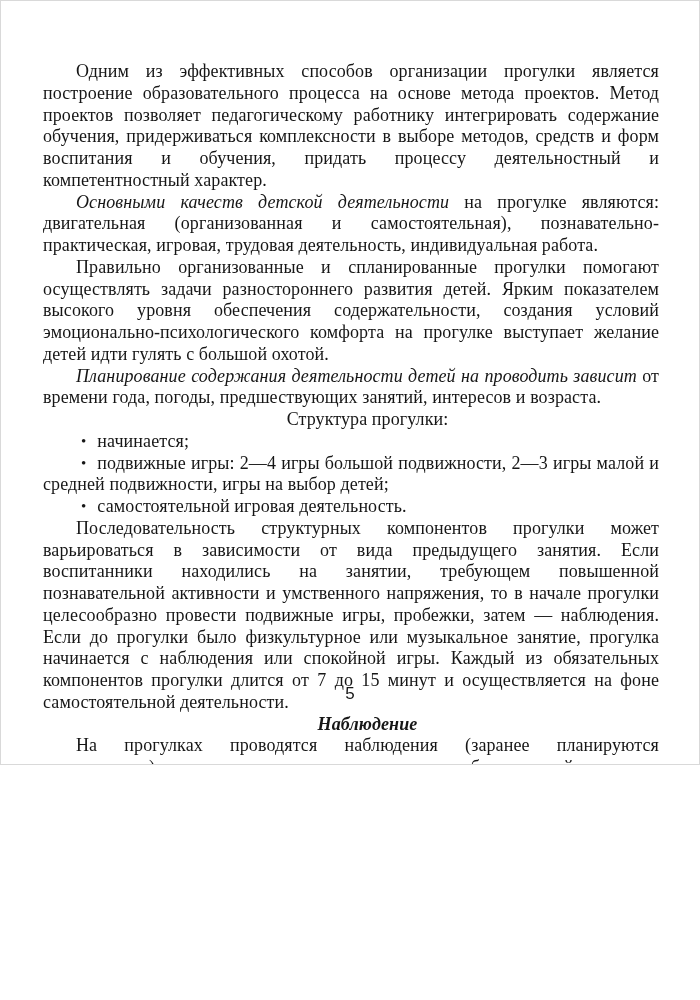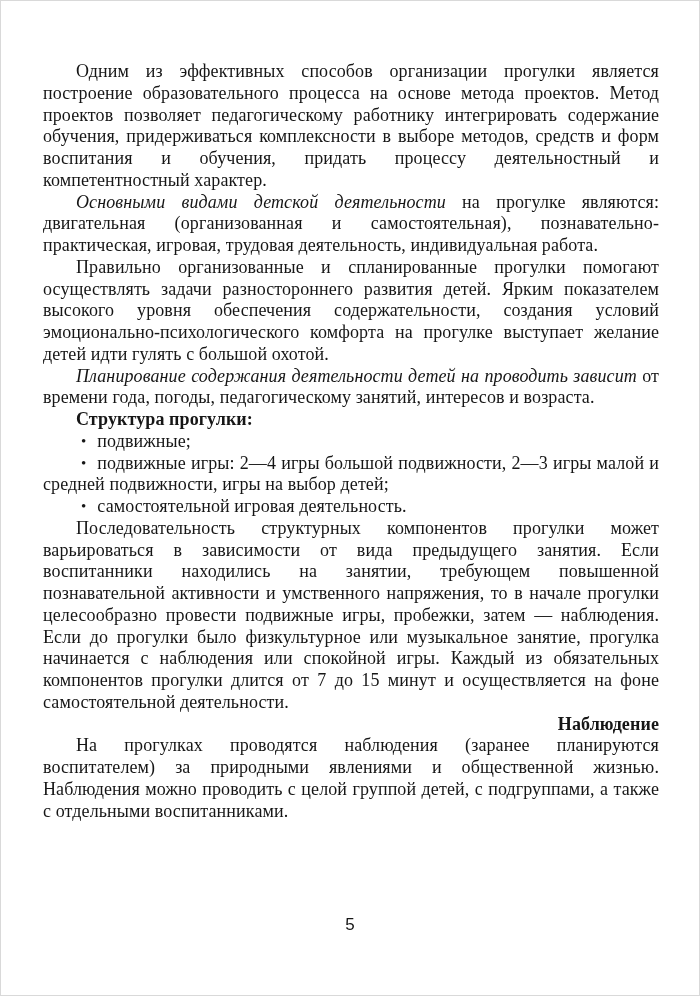--- a/index.html
+++ b/index.html
@@ -3,21 +3,21 @@
 <meta charset="utf-8">
 <style>
   html, body {
     margin: 0;
     padding: 0;
     background: #ffffff;
   }
   .book-page {
     position: relative;
     width: 700px;
-    height: 996px;
+    height: 765px;
     box-sizing: border-box;
     background: #ffffff;
     border: 1px solid #d9d9d9;
     font-family: "Liberation Serif", "DejaVu Serif", serif;
     color: #161616;
     overflow: hidden;
   }
   .text-block {
     position: absolute;
     top: 60px;
@@ -29,26 +29,27 @@
     font-size: 18px;
     line-height: 21.75px;
     text-align: justify;
     text-indent: 33px;
     letter-spacing: 0.1px;
   }
   .para .italic {
     font-style: italic;
   }
   .heading-bold {
-    font-weight: bold;
-    text-align: left;
+    font-weight: normal;
+    text-align: center;
   }
   .heading-bold-italic {
     font-weight: bold;
-    text-align: right;
+    font-style: italic;
+    text-align: center;
   }
   .bullet-para {
     text-indent: 38px;
   }
   .bullet-glyph {
     display: inline-block;
     text-indent: 0;
     margin-right: 11px;
     font-size: 15px;
     vertical-align: 1px;
@@ -65,29 +66,29 @@
   }
 </style>
 </head>
 <body>
 
 <div class="book-page">
   <div class="text-block">
 
     <p class="para">Одним из эффективных способов организации прогулки является построение образовательного процесса на основе метода проектов. Метод проектов позволяет педагогическому работнику интегрировать содержание обучения, придерживаться комплексности в выборе методов, средств и форм воспитания и обучения, придать процессу деятельностный и компетентностный характер.</p>
 
-    <p class="para"><span class="italic">Основными видами детской деятельности</span><span> на прогулке являются: двигательная (организованная и самостоятельная), познавательно-практическая, игровая, трудовая деятельность, индивидуальная работа.</span></p>
+    <p class="para"><span class="italic">Основными качеств детской деятельности</span><span> на прогулке являются: двигательная (организованная и самостоятельная), познавательно-практическая, игровая, трудовая деятельность, индивидуальная работа.</span></p>
 
     <p class="para">Правильно организованные и спланированные прогулки помогают осуществлять задачи разностороннего развития детей. Ярким показателем высокого уровня обеспечения содержательности, создания условий эмоционально-психологического комфорта на прогулке выступает желание детей идти гулять с большой охотой.</p>
 
-    <p class="para"><span class="italic">Планирование содержания деятельности детей на проводить зависит</span><span> от времени года, погоды, педагогическому занятий, интересов и возраста.</span></p>
+    <p class="para"><span class="italic">Планирование содержания деятельности детей на проводить зависит</span><span> от времени года, погоды, предшествующих занятий, интересов и возраста.</span></p>
 
     <p class="para heading-bold">Структура прогулки:</p>
 
-    <p class="para bullet-para"><span class="bullet-glyph">•</span><span>подвижные;</span></p>
+    <p class="para bullet-para"><span class="bullet-glyph">•</span><span>начинается;</span></p>
 
     <p class="para bullet-para"><span class="bullet-glyph">•</span><span>подвижные игры: 2—4 игры большой подвижности, 2—3 игры малой и средней подвижности, игры на выбор детей;</span></p>
 
 
 
     <p class="para bullet-para"><span class="bullet-glyph">•</span><span>самостоятельной игровая деятельность.</span></p>
 
     <p class="para">Последовательность структурных компонентов прогулки может варьироваться в зависимости от вида предыдущего занятия. Если воспитанники находились на занятии, требующем повышенной познавательной активности и умственного напряжения, то в начале прогулки целесообразно провести подвижные игры, пробежки, затем — наблюдения. Если до прогулки было физкультурное или музыкальное занятие, прогулка начинается с наблюдения или спокойной игры. Каждый из обязательных компонентов прогулки длится от 7 до 15 минут и осуществляется на фоне самостоятельной деятельности.</p>
 
     <p class="para heading-bold-italic">Наблюдение</p>

